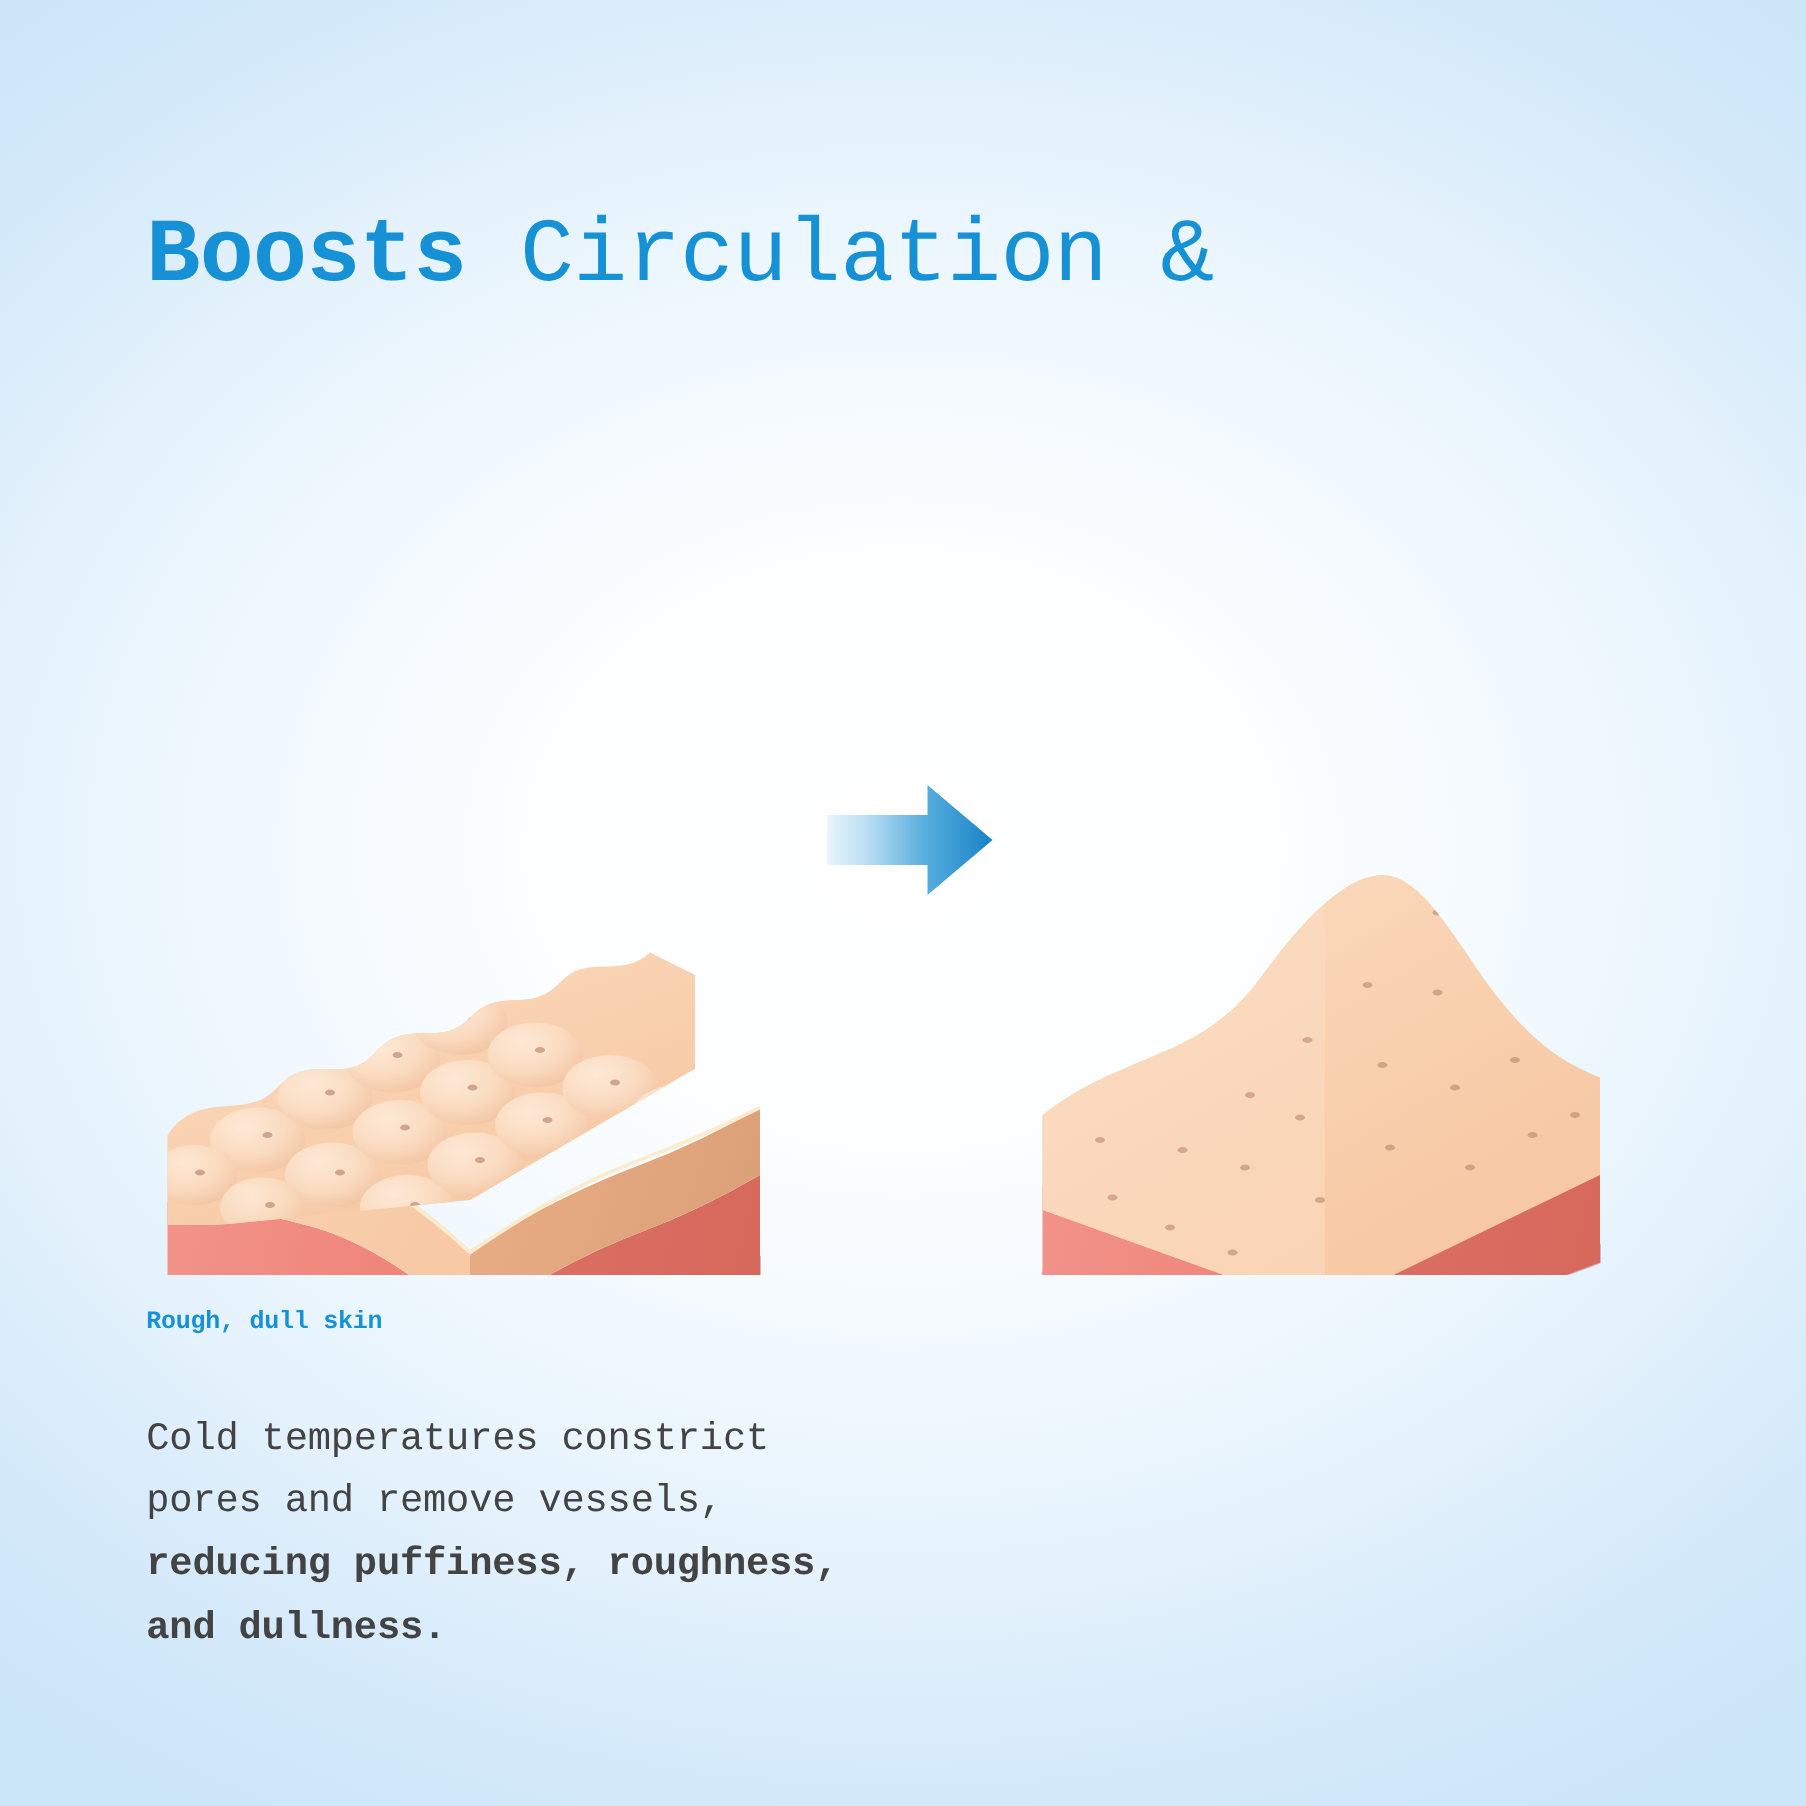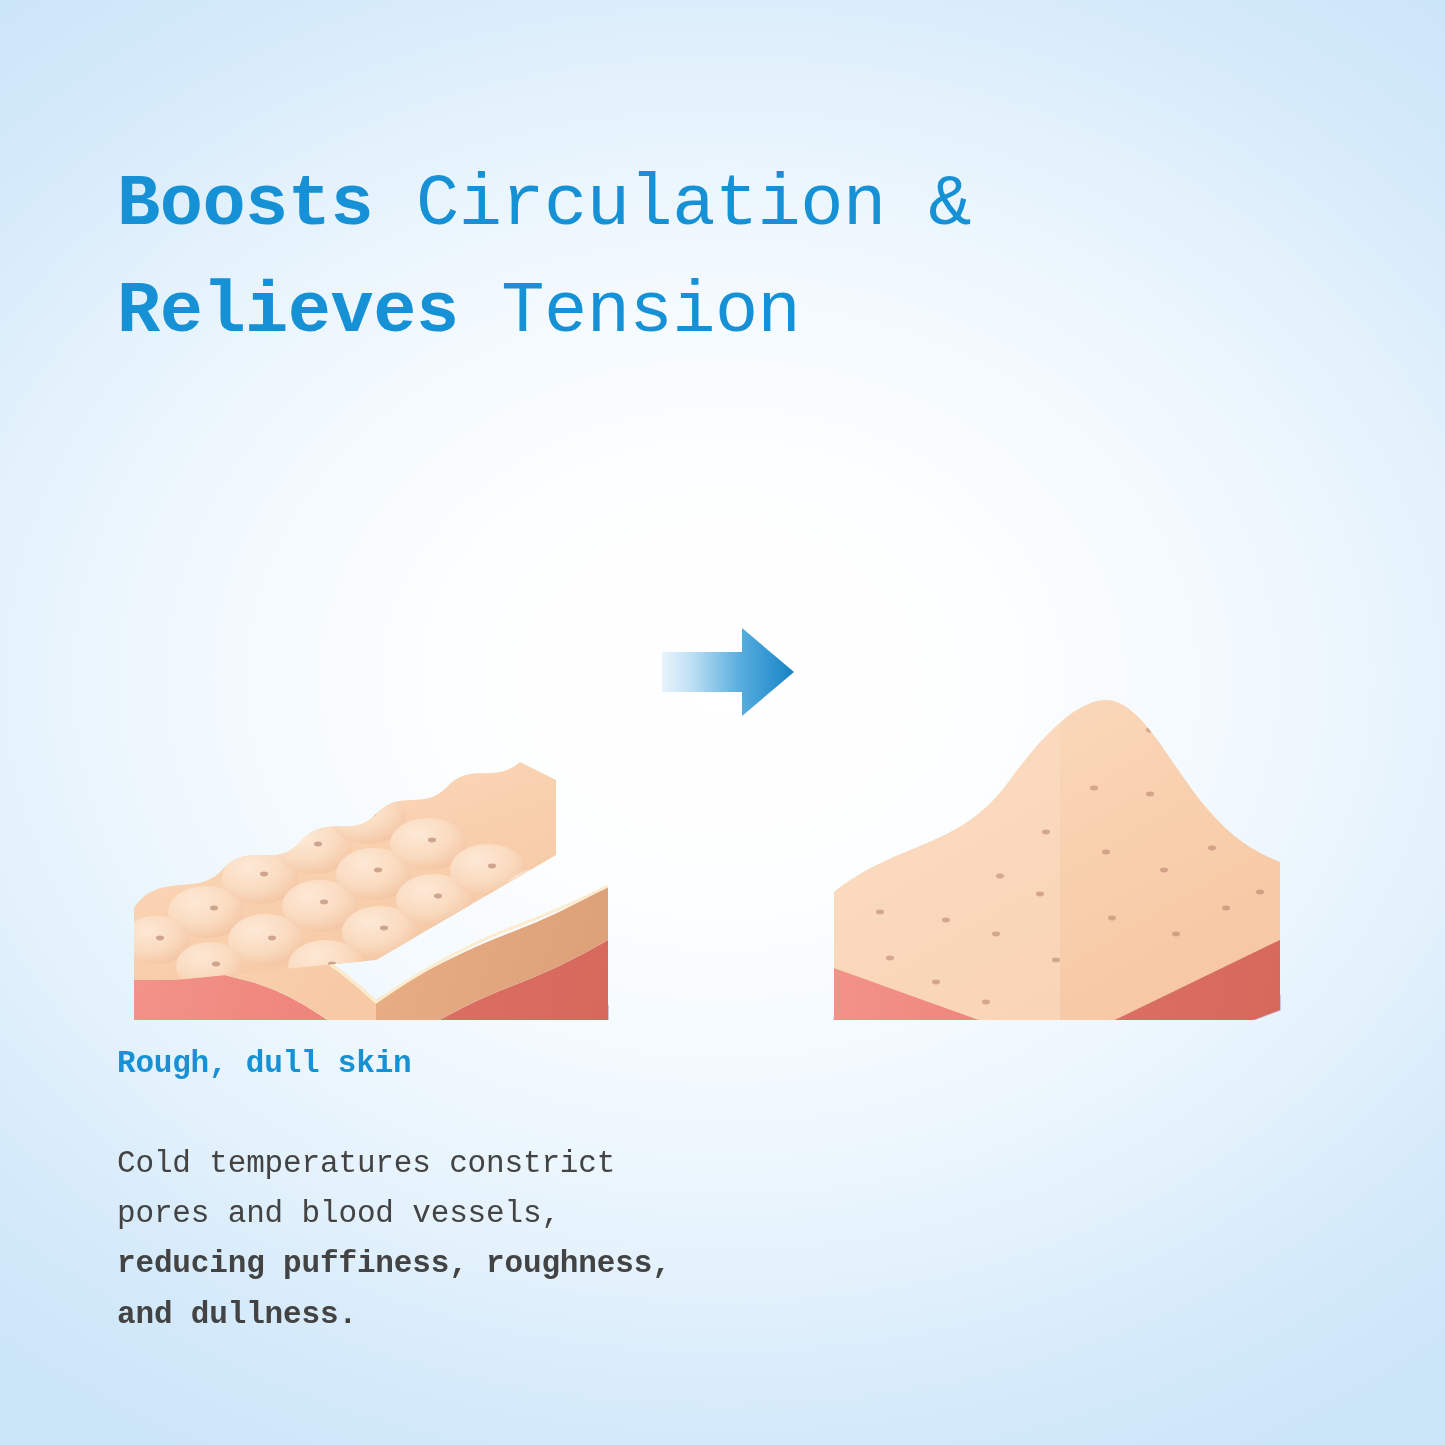--- a/index.html
+++ b/index.html
@@ -55,21 +55,21 @@
 
   
   .col {
     position: absolute;
     top: 1046px;
   }
   #col-left  { left: 117px; width: 580px; }
   #col-right { left: 814px; width: 520px; }
 
   .col-title {
-    font-size: 31px;
+    font-size: 20px;
     font-weight: 700;
     color: #1791d6;
     letter-spacing: -0.2px;
     margin: 0 0 58px 0;
   }
   .col-body {
     font-size: 31px;
     line-height: 1.62;
     color: #434343;
     font-weight: 400;
@@ -78,21 +78,20 @@
   }
   .col-body b { font-weight: 700; }
 </style>
 </head>
 <body>
 
 <div id="poster">
 
   <h1 id="headline">
     <span class="hl-line"><span class="hl-strong">Boosts</span><span> Circulation &amp;</span></span>
-    <span class="hl-line"><span class="hl-strong">Relieves</span><span> Tension</span></span>
   </h1>
 
   <div id="stage">
     <svg width="1445" height="620" viewBox="0 0 1445 620" xmlns="http://www.w3.org/2000/svg">
       <defs>
 
         <linearGradient id="gTopEpi" x1="0" y1="0" x2="0.75" y2="1">
           <stop offset="0%" stop-color="#fbdfc6"></stop>
           <stop offset="48%" stop-color="#f9d2b1"></stop>
           <stop offset="100%" stop-color="#f6c5a0"></stop>
@@ -459,19 +458,19 @@
             <ellipse cx="880" cy="512" rx="4" ry="2.4"></ellipse>
             <ellipse cx="1150" cy="330" rx="4" ry="2.4"></ellipse>
           </g>
         </g>
       </g>
     </svg>
   </div>
 
   <div class="col" id="col-left">
     <p class="col-title">Rough, dull skin</p>
-    <p class="col-body"><span>Cold temperatures constrict pores and blood vessels, </span><b>reducing puffiness, roughness, and dullness.</b></p>
+    <p class="col-body"><span>Cold temperatures constrict pores and remove vessels, </span><b>reducing puffiness, roughness, and dullness.</b></p>
   </div>
 
   <div class="col" id="col-right">
   </div>
 
 </div>
 
 </body></html>

